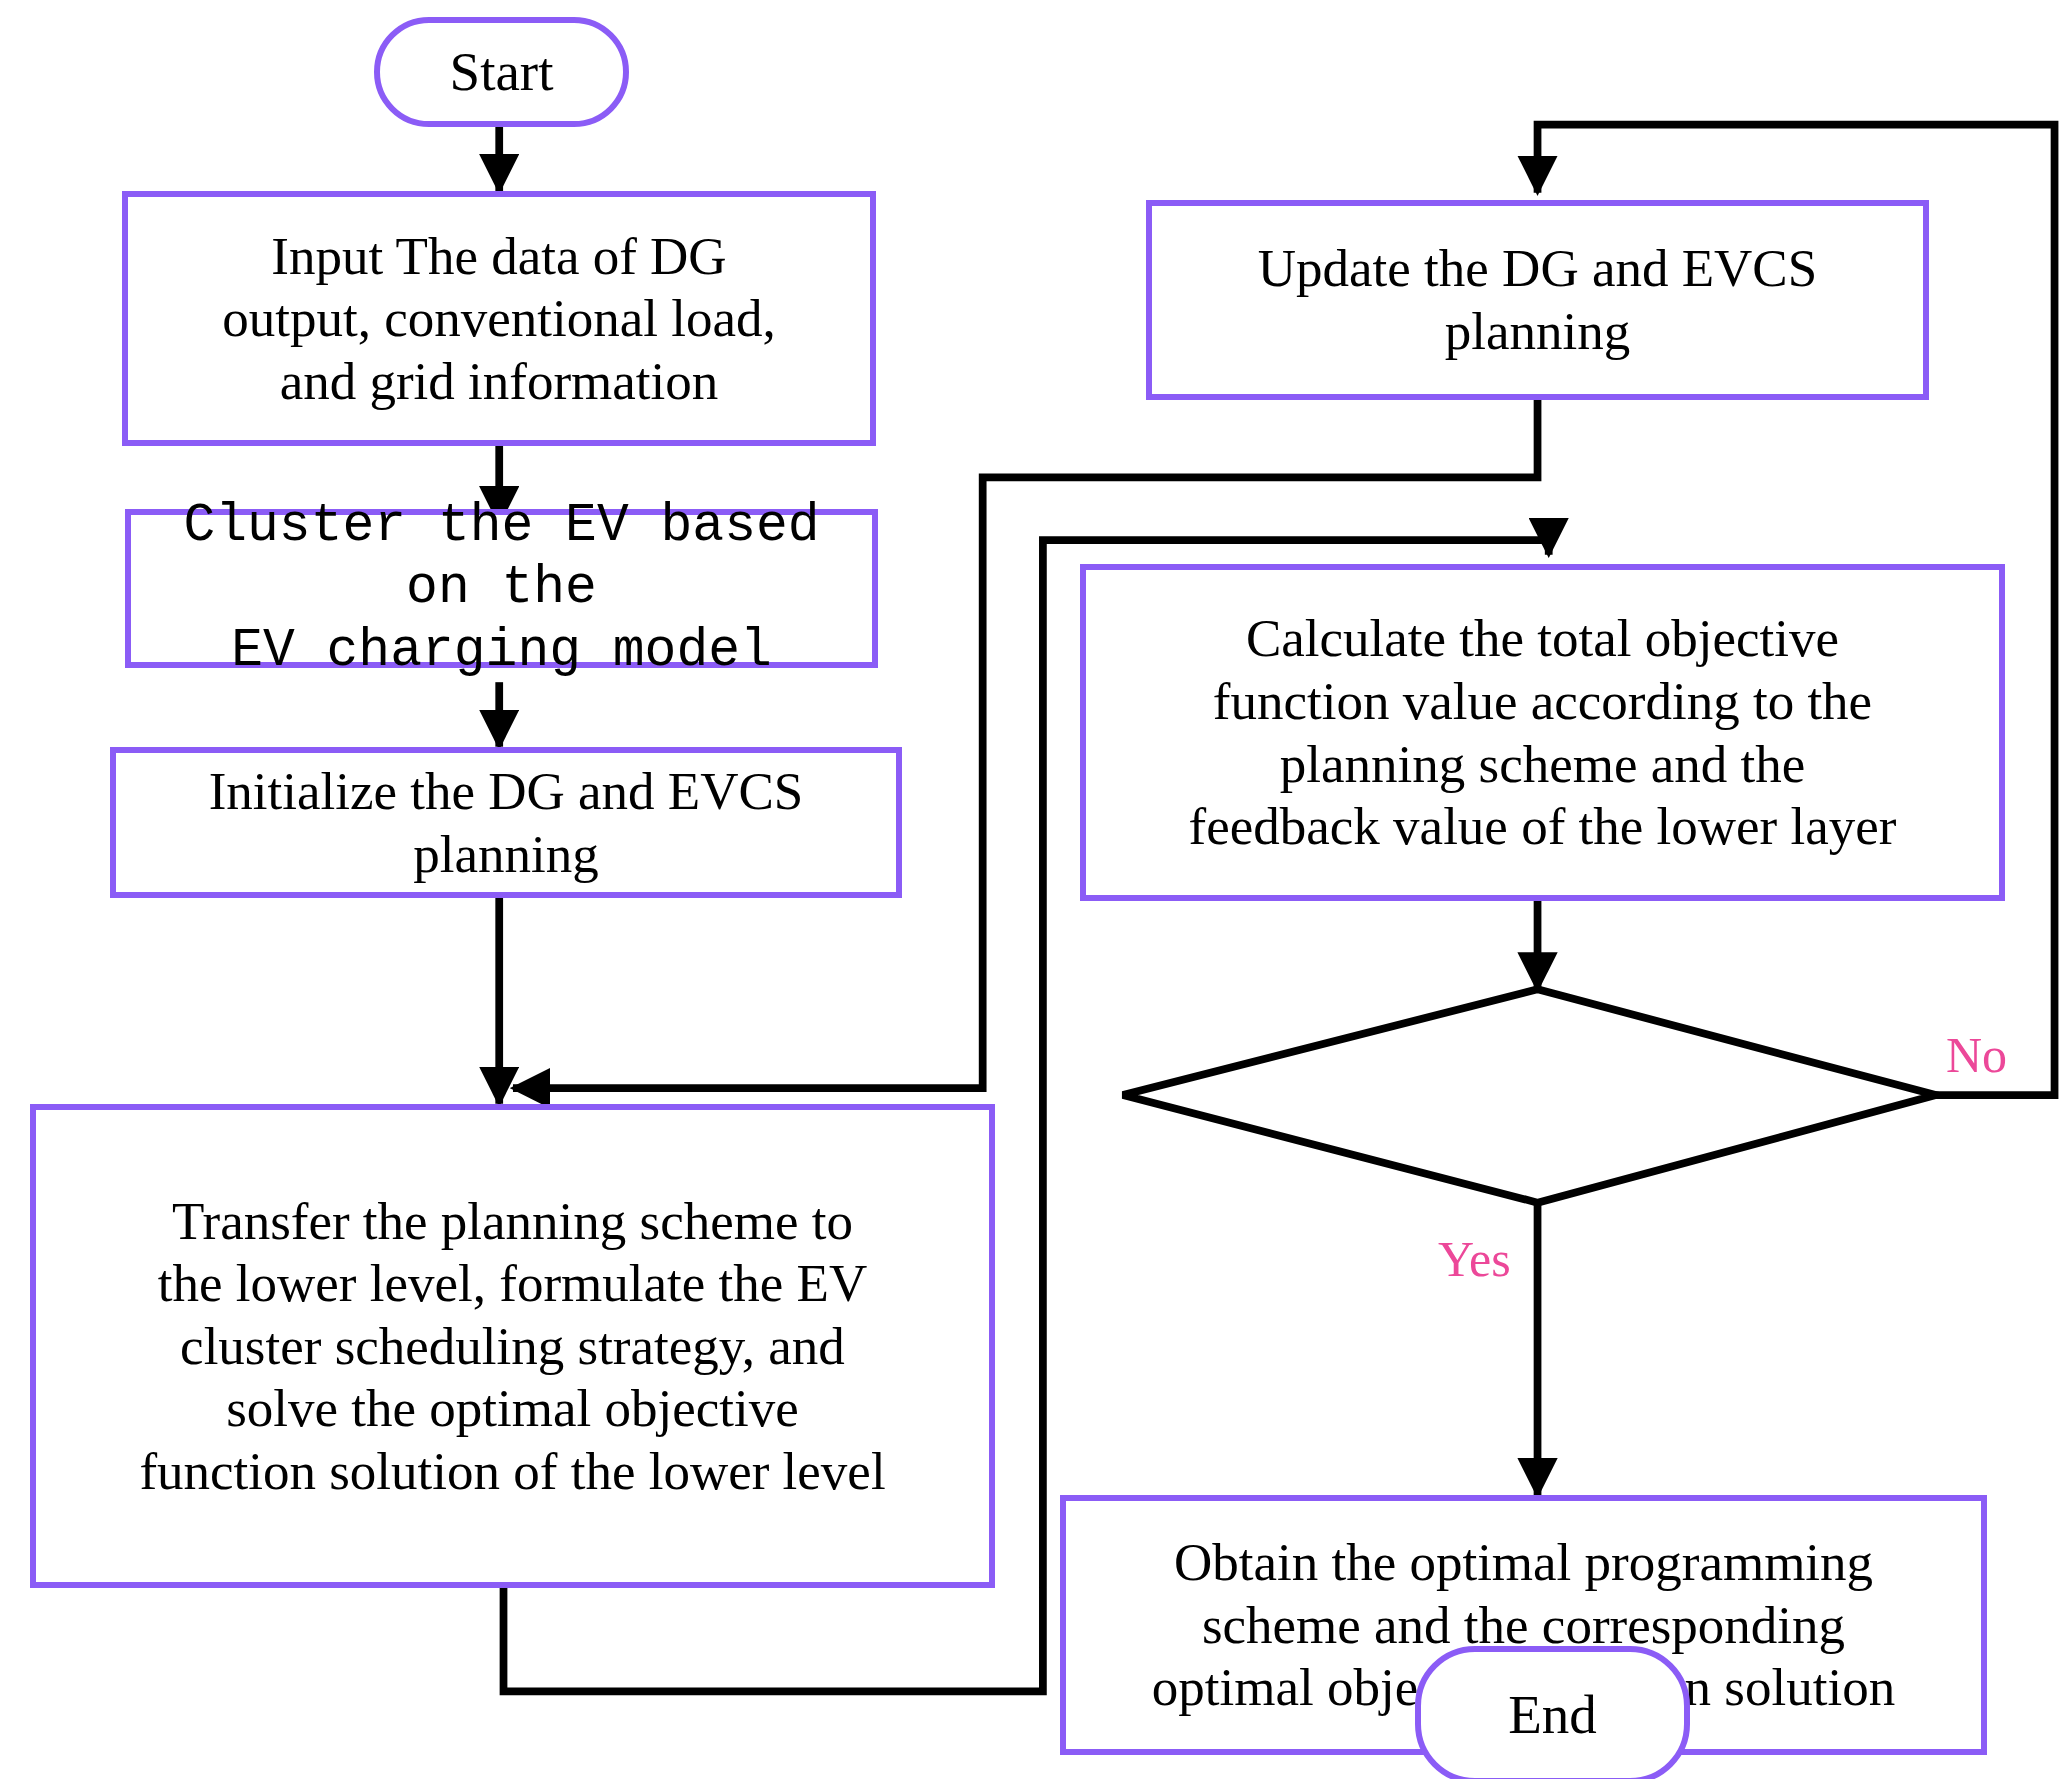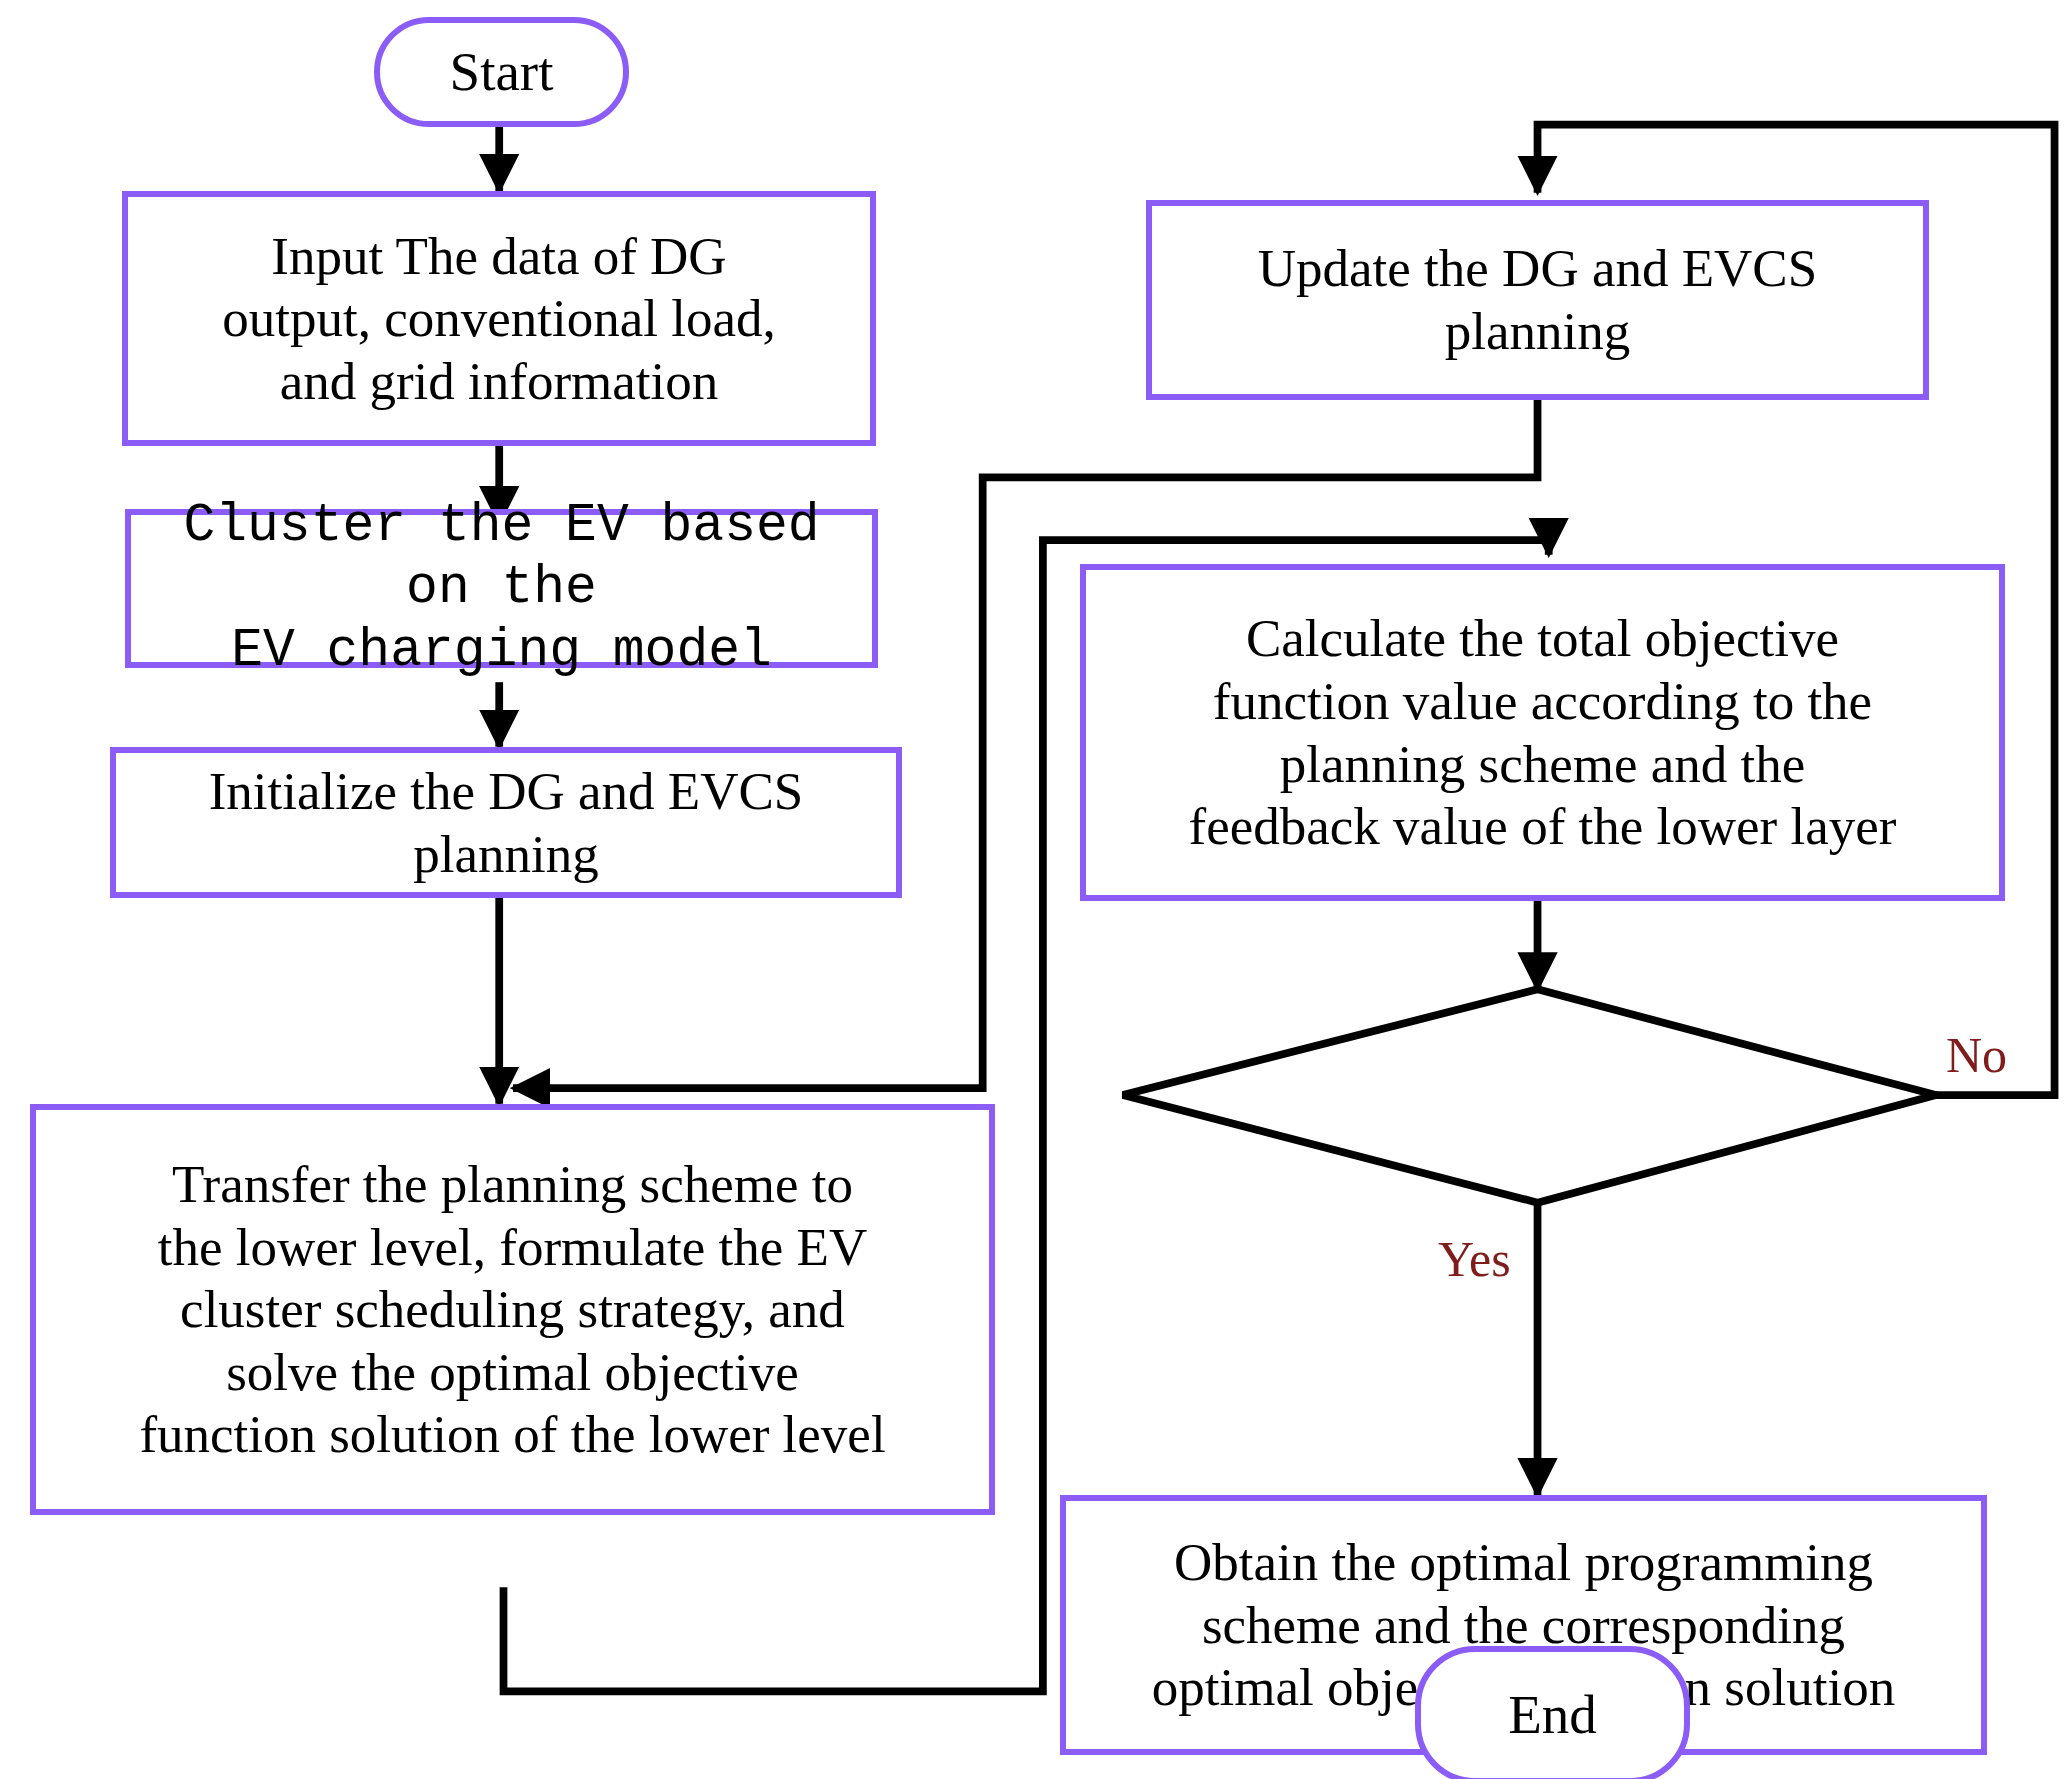--- a/index.html
+++ b/index.html
@@ -54,21 +54,21 @@
     width: 100%;
     height: 100%;
     display: flex;
     align-items: center;
     justify-content: center;
     color: #000000;
     pointer-events: none;
   }
   .edge-label {
     position: absolute;
-    color: #7f1d1d;
+    color: #ec4899;
     z-index: 6;
     white-space: nowrap;
   }
   .fs-start { font-size: 55px; }
   .fs-box   { font-size: 53px; }
   .fs-diamond { font-size: 52px; }
   .fs-edge  { font-size: 50px; }
 </style>
 </head>
 <body>
@@ -120,21 +120,21 @@
   <div class="node fs-box" style="left:125px; top:509px; width:753px; height:159px;font-family:Liberation Mono, monospace;">
     <span class="txt">Cluster the EV based on the
 EV charging model</span>
   </div>
 
   <div class="node fs-box" style="left:110px; top:747px; width:792px; height:151px;">
     <span class="txt">Initialize the DG and EVCS
 planning</span>
   </div>
 
-  <div class="node fs-box" style="left:30px; top:1104px; width:965px; height:411px;">
+  <div class="node fs-box" style="left:30px; top:1104px; width:965px; height:484px;">
     <span class="txt">Transfer the planning scheme to
 the lower level, formulate the EV
 cluster scheduling strategy, and
 solve the optimal objective
 function solution of the lower level</span>
   </div>
 
   <div class="node fs-box" style="left:1146px; top:200px; width:783px; height:200px;">
     <span class="txt">Update the DG and EVCS
 planning</span>

